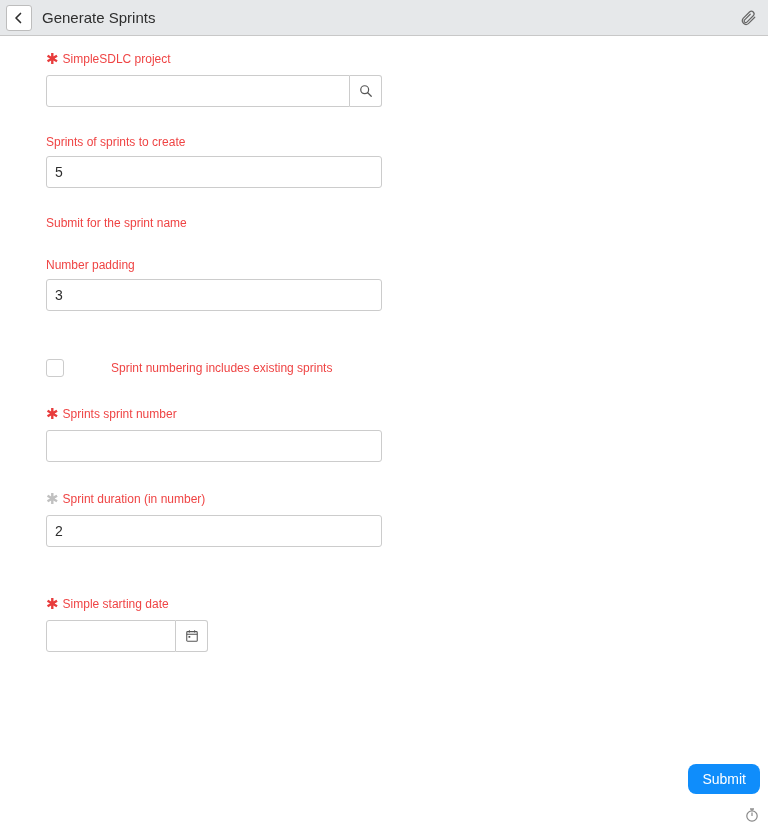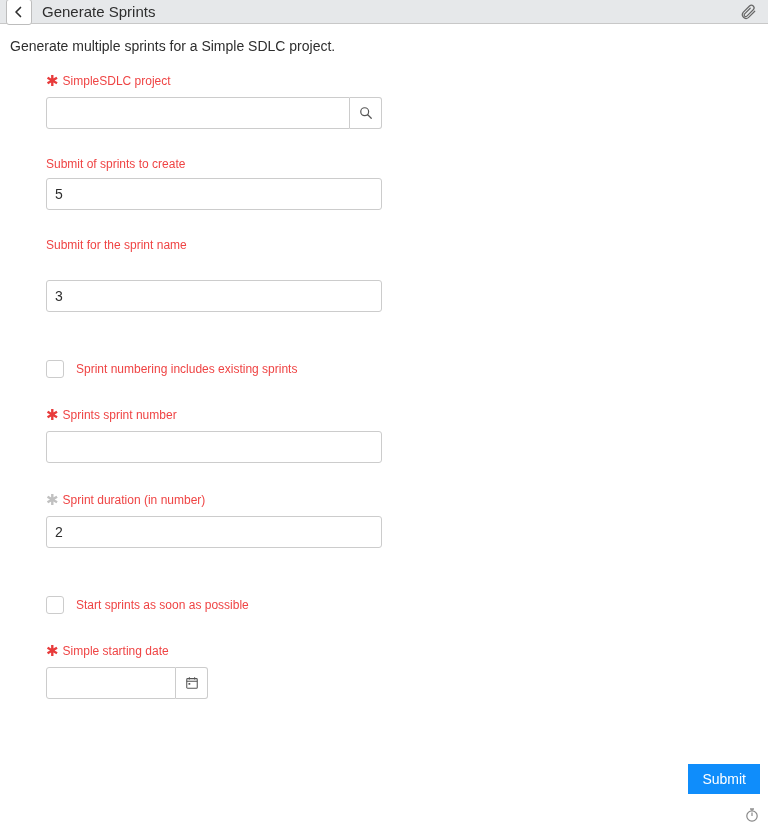--- a/index.html
+++ b/index.html
@@ -12,21 +12,21 @@
       font-size: 14px;
       color: #2e2e2e;
       background: #fff;
       width: 768px;
       height: 831px;
       position: relative;
     }
     .header {
       display: flex;
       align-items: center;
-      height: 24px;
+      height: 36px;
       background: #e6e8ea;
       border-bottom: 1px solid #c8c8c8;
       padding: 0 6px;
     }
     .back-btn {
       width: 26px;
       height: 26px;
       border: 1px solid #bdbdbd;
       background: #fff;
       border-radius: 3px;
@@ -132,38 +132,39 @@
     }
     .date-field .text-input {
       width: 130px;
       border-top-right-radius: 0;
       border-bottom-right-radius: 0;
     }
     .checkbox-row {
       display: flex;
       align-items: center;
       margin-bottom: 28px;
+      gap: 35px;
     }
     .checkbox {
       width: 18px;
       height: 18px;
       border: 1px solid #cccccc;
       border-radius: 3px;
       margin-right: 12px;
       cursor: pointer;
       flex-shrink: 0;
     }
     .submit-btn {
       position: absolute;
       right: 8px;
       bottom: 37px;
       background: #0f8dfb;
       color: #fff;
       border: none;
-      border-radius: 0;
+      border-radius: 8px;
       padding: 7px 14px;
       font-size: 14px;
       cursor: pointer;
     }
     .timer-icon {
       position: absolute;
       right: 8px;
       bottom: 8px;
       width: 16px;
       height: 16px;
@@ -181,21 +182,20 @@
   </div>
   <div class="header-title">Generate Sprints</div>
   <div class="attach-icon">
     <svg viewBox="0 0 24 24" width="18" height="18">
       <path d="M21 11l-8.5 8.5a5 5 0 01-7-7L14 4a3.5 3.5 0 015 5l-8.5 8.5a2 2 0 01-3-3L15 7" stroke="#666" stroke-width="1.6" fill="none" stroke-linecap="round"></path>
     </svg>
   </div>
 </div>
 
 <div class="content">
-  <div class="description">Generate multiple sprints for a Simple SDLC project.</div>
 
   <div class="form-area">
 
     <div class="field">
       <div class="label-row">
         <span class="req">✱</span>
         <span class="label-text">SimpleSDLC project</span>
       </div>
       <div class="input-with-btn">
         <input type="text" class="text-input" value="" style="">
@@ -203,32 +203,35 @@
           <svg viewBox="0 0 16 16">
             <circle cx="6.5" cy="6.5" r="4.5" stroke="#555" stroke-width="1.4" fill="none"></circle>
             <line x1="10" y1="10" x2="14" y2="14" stroke="#555" stroke-width="1.4" stroke-linecap="round"></line>
           </svg>
         </div>
       </div>
     </div>
 
     <div class="field">
       <div class="label-row">
-        <span class="label-text">Submit of sprints to create</span>
+        <span class="label-text">Sprints of sprints to create</span>
       </div>
       <input type="text" class="text-input" value="5" style="">
     </div>
 
     <div class="field">
       <div class="label-row">
         <span class="label-text">Submit for the sprint name</span>
       </div>
     </div>
 
     <div class="field field-spacer">
+      <div class="label-row">
+        <span class="label-text">Number padding</span>
+      </div>
       <input type="text" class="text-input" value="3" style="">
     </div>
 
     <div class="checkbox-row">
       <div class="checkbox"></div>
       <span class="label-text">Sprint numbering includes existing sprints</span>
     </div>
 
     <div class="field">
       <div class="label-row">
@@ -239,24 +242,20 @@
     </div>
 
     <div class="field field-spacer">
       <div class="label-row">
         <span class="req-grey">✱</span>
         <span class="label-text">Sprint duration (in number)</span>
       </div>
       <input type="text" class="text-input" value="2" style="">
     </div>
 
-    <div class="checkbox-row">
-      <div class="checkbox"></div>
-      <span class="label-text">Start sprints as soon as possible</span>
-    </div>
 
     <div class="field">
       <div class="label-row">
         <span class="req">✱</span>
         <span class="label-text">Simple starting date</span>
       </div>
       <div class="date-field">
         <input type="text" class="text-input" value="" style="">
         <div class="side-btn">
           <svg viewBox="0 0 16 16">

